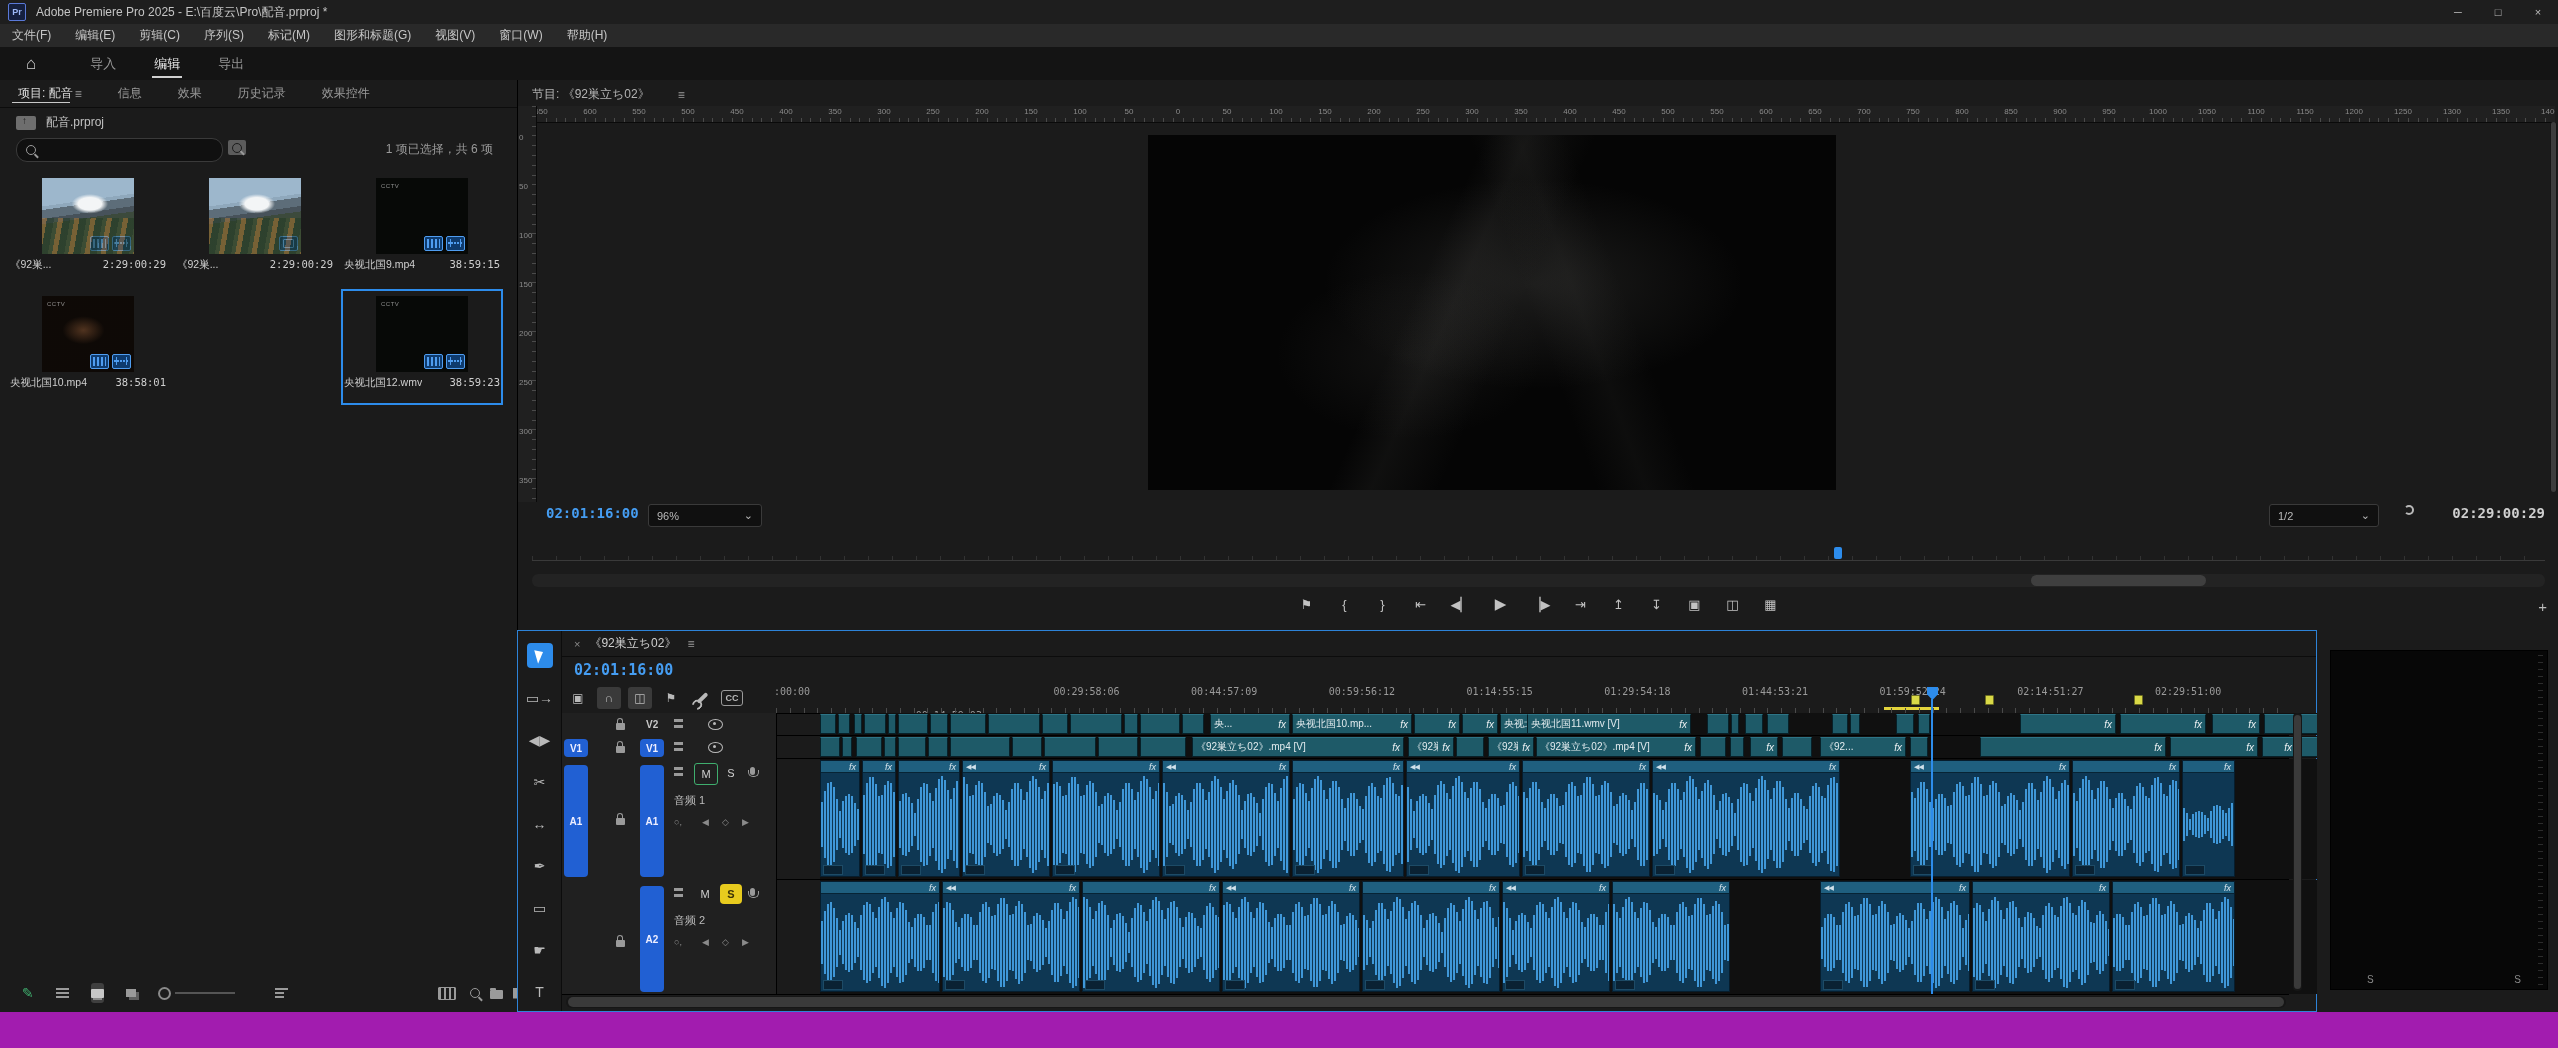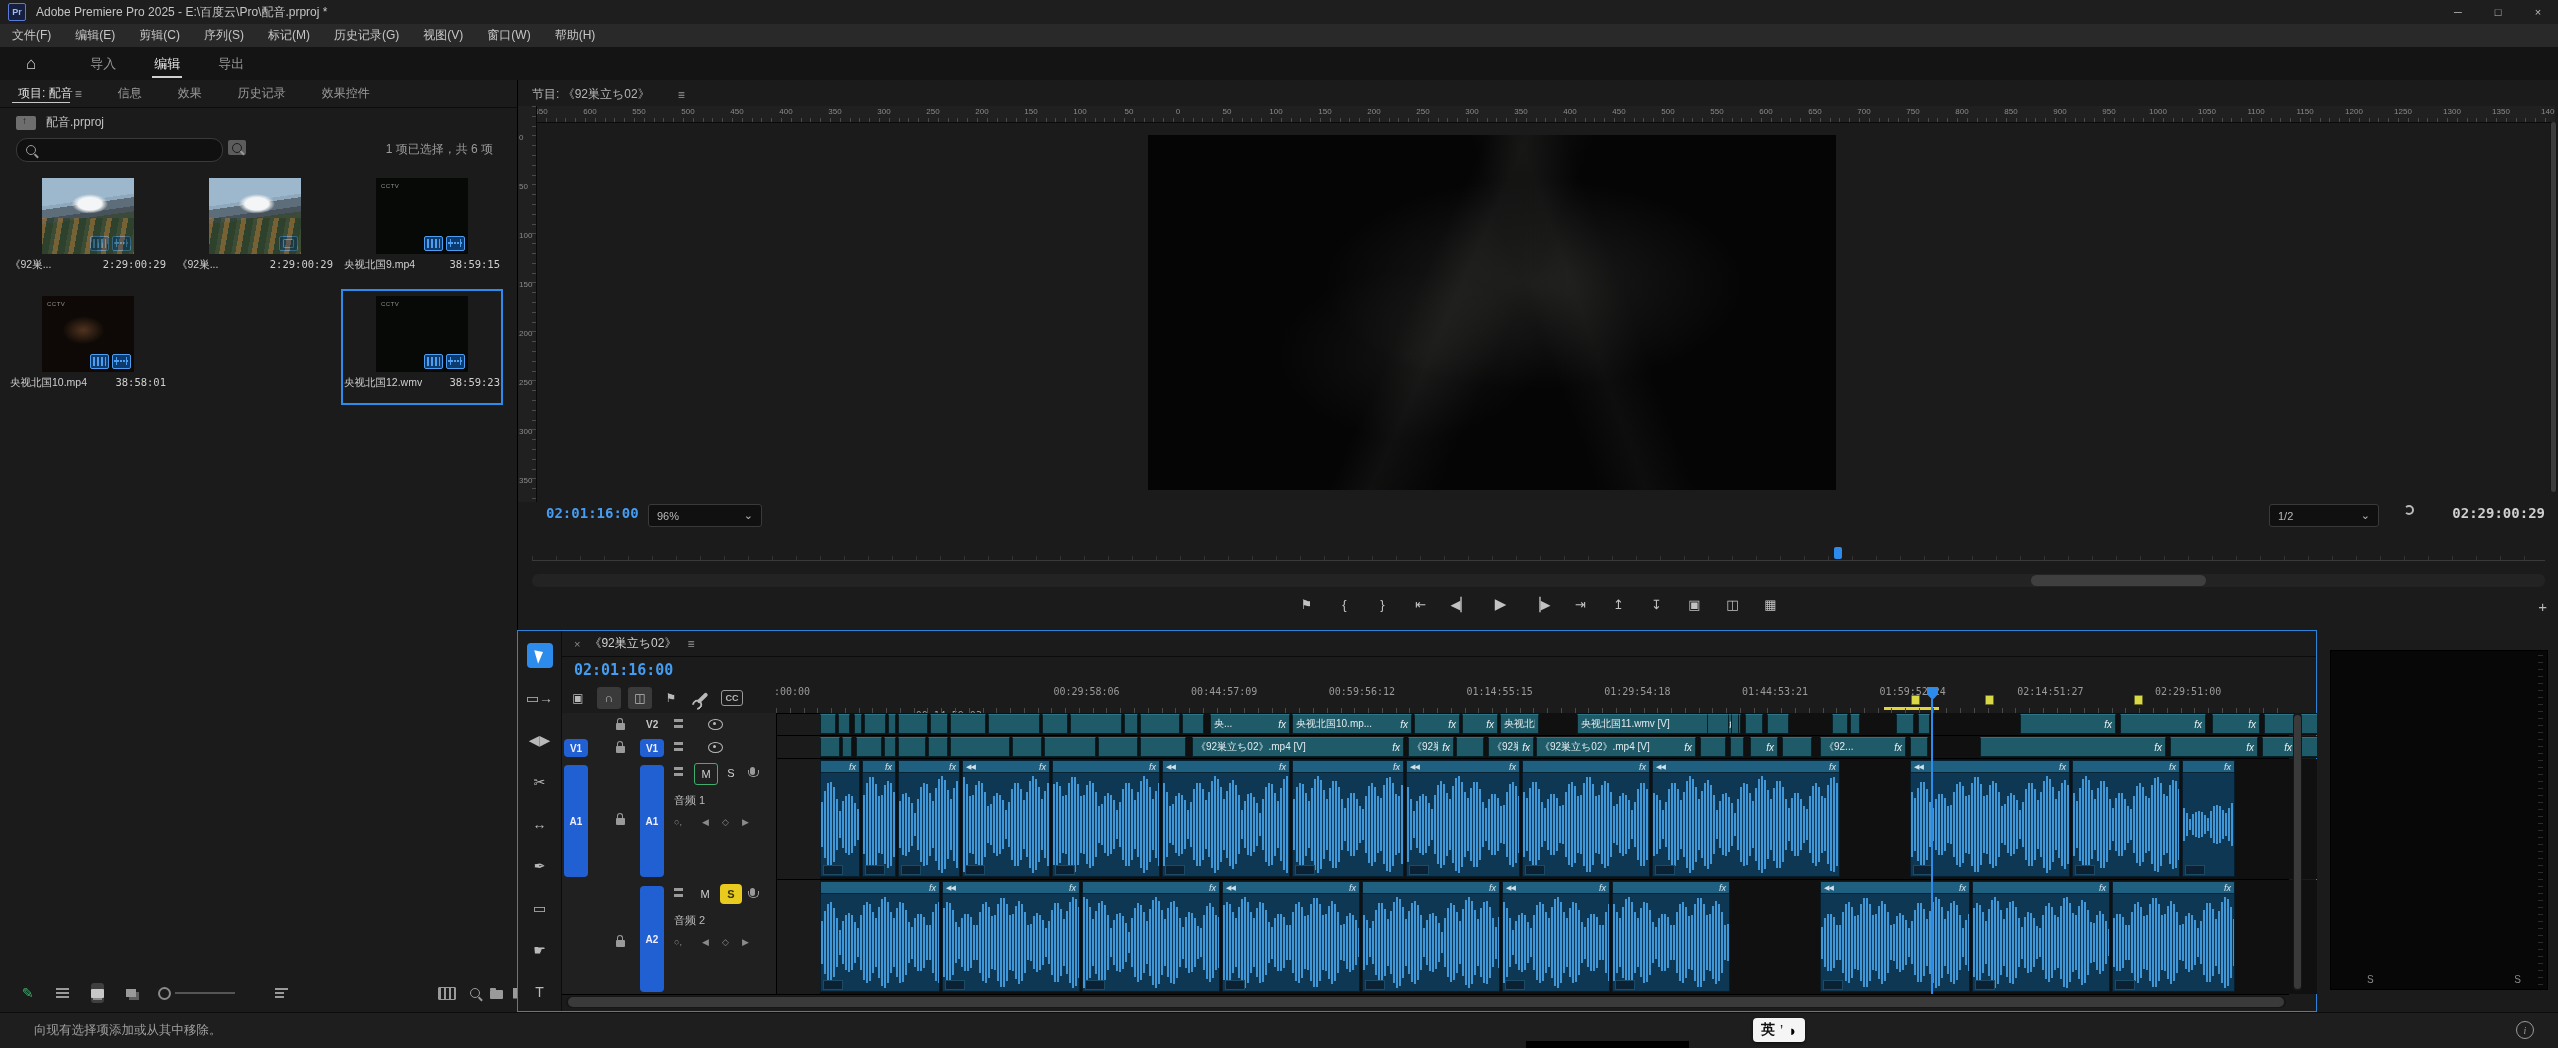--- a/index.html
+++ b/index.html
@@ -198,21 +198,21 @@
       <div class="winbtn">×</div>
     </div>
   </div>
 
   <div class="abs menubar" id="menubar">
       <div class="menuitem">文件(F)</div>
       <div class="menuitem">编辑(E)</div>
       <div class="menuitem">剪辑(C)</div>
       <div class="menuitem">序列(S)</div>
       <div class="menuitem">标记(M)</div>
-      <div class="menuitem">历史记录(G)</div>
+      <div class="menuitem">图形和标题(G)</div>
       <div class="menuitem">视图(V)</div>
       <div class="menuitem">窗口(W)</div>
       <div class="menuitem">帮助(H)</div>
     </div>
 
   <div class="abs wsbar">
     <div class="homeico">⌂</div>
     <div class="wstabs" id="wstabs">
         <div class="wstab">导入</div>
         <div class="wstab on">编辑</div>
@@ -505,21 +505,21 @@
           </div>
           <div class="vclip" style="left: 594px; width: 46px;">
             <span class="fxb">fx</span>
           </div>
           <div class="vclip" style="left: 642px; width: 36px;">
             <span class="fxb">fx</span>
           </div>
           <div class="vclip" style="left: 680px; width: 39px;">
             <span class="cliplabel">央视北国1...</span>
           </div>
-          <div class="vclip" style="left: 757px; width: 164px; gap: 23px;">
+          <div class="vclip" style="left: 707px; width: 164px; gap: 23px;">
             <span class="cliplabel">央视北国11.wmv [V]</span>
             <span class="fxb">fx</span>
           </div>
           <div class="vclip" style="left: 887px; width: 22px;"></div>
           <div class="vclip" style="left: 911px; width: 6px;"></div>
           <div class="vclip" style="left: 925px; width: 18px;"></div>
           <div class="vclip" style="left: 947px; width: 22px;"></div>
           <div class="vclip" style="left: 1012px; width: 16px;"></div>
           <div class="vclip" style="left: 1030px; width: 10px;"></div>
           <div class="vclip" style="left: 1076px; width: 18px;"></div>
@@ -1737,24 +1737,14 @@
   </div>
 
   <div class="abs panel meters">
     <div class="meterblack">
       <div class="mticks"></div>
       <span class="msolo" style="left:36px">S</span>
       <span class="msolo" style="right:26px">S</span>
     </div>
   </div>
 
-  <div class="abs statusbar">
-    <div class="statmsg">向现有选择项添加或从其中移除。</div>
-    <div class="ime">
-      <span>英</span>
-      <span style="font-weight:normal">’</span>
-      <span class="moon">◗</span>
-    </div>
-    <div class="taskpeek"></div>
-    <div class="infoico">i</div>
-  </div>
 
 </div>
 
 </body></html>

